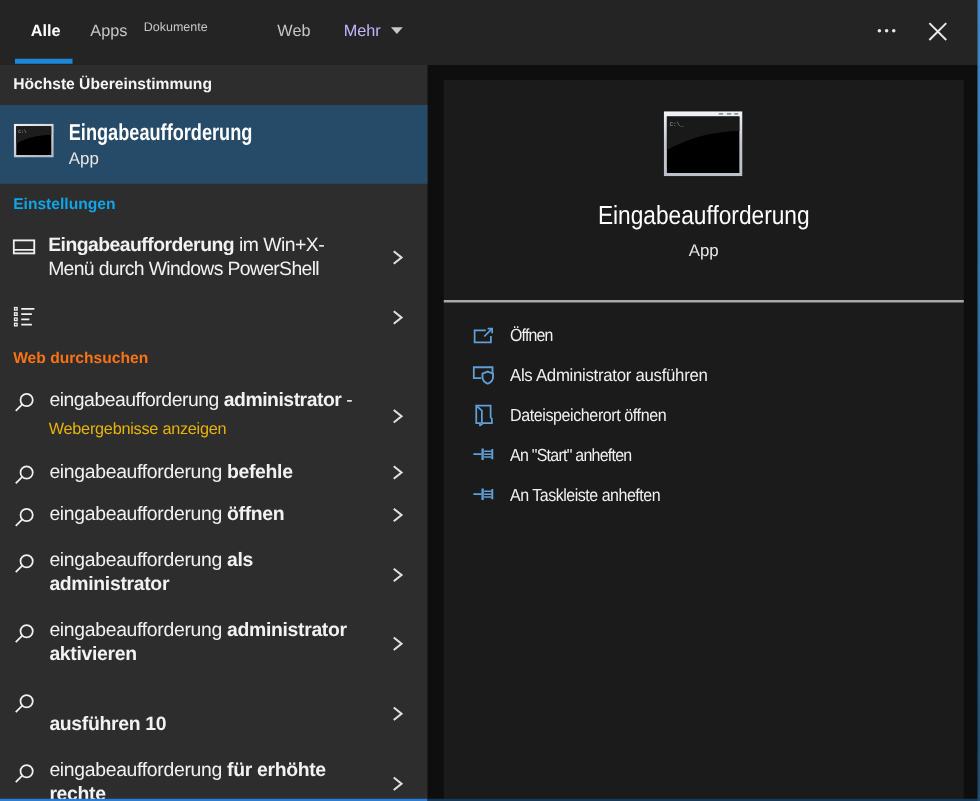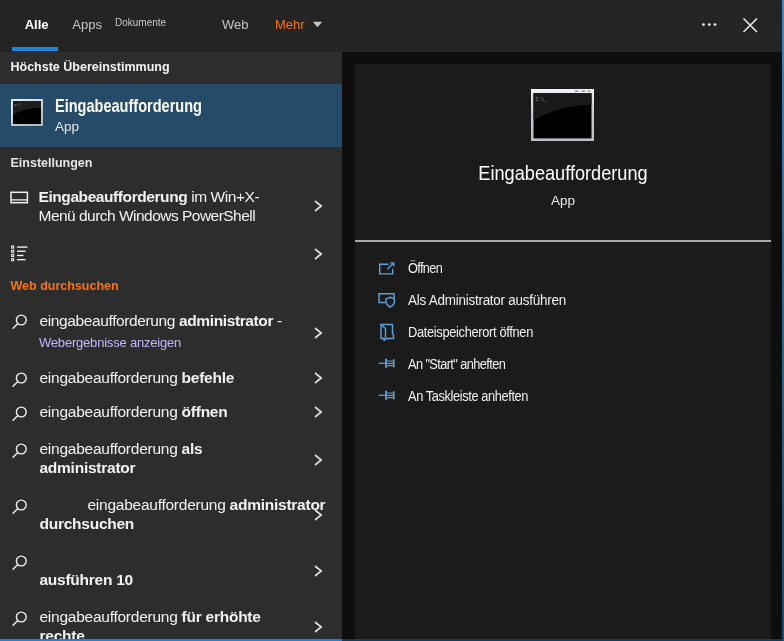--- a/index.html
+++ b/index.html
@@ -12,21 +12,21 @@
 </style>
 </head>
 <body>
 <div id="stage">
 
   <div class="abs" style="left:0;top:0;width:784px;height:52px;background:#242424;"></div>
   <div class="txt" style="left:24.7px;top:17.6px;font-size:13px;font-weight:700;color:#ffffff;text-align:right;">Alle</div>
   <div class="txt" style="left:72.3px;top:17.6px;font-size:13px;color:#c6c6c6;text-align:right;">Apps</div>
   <div class="txt" style="left:115px;top:17.6px;font-size:10px;color:#c6c6c6;">Dokumente</div>
   <div class="txt" style="left:221.9px;top:17.6px;font-size:13px;color:#c6c6c6;">Web</div>
-  <div class="txt" style="left:275px;top:17.6px;font-size:13px;color:#f97316;">Mehr</div>
+  <div class="txt" style="left:275px;top:17.6px;font-size:13px;color:#c4b5fd;">Mehr</div>
   <svg class="abs" style="left:311px;top:20px;" width="14" height="10" viewBox="0 0 14 10">
     <path d="M1.8,1.8 L11.2,1.8 L6.5,7.2 Z" fill="#c8c8c8"></path>
   </svg>
   <svg class="abs" style="left:698px;top:18px;" width="22" height="14" viewBox="0 0 22 14">
     <circle cx="5.5" cy="6.6" r="1.4" fill="#e8e8e8"></circle>
     <circle cx="11.3" cy="6.6" r="1.4" fill="#e8e8e8"></circle>
     <circle cx="17" cy="6.6" r="1.4" fill="#e8e8e8"></circle>
   </svg>
   <svg class="abs" style="left:741px;top:16px;" width="18" height="18" viewBox="0 0 18 18">
     <path d="M2.5,2.5 L16,16 M16,2.5 L2.5,16" stroke="#e8e8e8" stroke-width="1.6" fill="none"></path>
@@ -46,21 +46,21 @@
       </linearGradient>
     </defs>
     <rect x="0" y="0" width="32" height="27" fill="url(#silver2)"></rect>
     <rect x="2" y="2" width="28" height="23" fill="#000000"></rect>
     <path d="M2,2 H30 V9 C20,9 10,11 2,16 Z" fill="#1d1d1d"></path>
     <text x="3.5" y="7" font-size="3.8" fill="#aaaaaa" font-family="Liberation Mono,monospace">C:\</text>
   </svg>
   <div class="txt" style="left:55px;top:96.7px;font-size:18.4px;font-weight:700;color:#ffffff;transform:scaleX(0.79);transform-origin:0 0;">Eingabeaufforderung</div>
   <div class="txt" style="left:55px;top:120.2px;font-size:13.5px;color:#e8e8e8;">App</div>
 
-  <div class="txt" style="left:10.5px;top:156.8px;font-size:12.5px;font-weight:700;color:#e5e5e5;">Einstellungen</div>
+  <div class="txt" style="left:10.5px;top:156.8px;font-size:12.5px;font-weight:700;color:#0ea5e9;">Einstellungen</div>
 
   <svg class="abs" style="left:9.5px;top:190.5px;" width="19" height="14" viewBox="0 0 19 14">
     <rect x="1" y="1.3" width="16.4" height="10.4" fill="none" stroke="#f0f0f0" stroke-width="1.5"></rect>
     <line x1="1" y1="8.9" x2="17.4" y2="8.9" stroke="#f0f0f0" stroke-width="1.3"></line>
   </svg>
   <div class="txt" style="left:38.5px;top:208.3px;font-size:15.5px;letter-spacing:-0.52px;color:#f2f2f2;">Menü durch Windows PowerShell</div>
   <div class="txt" style="left:38.5px;top:189.3px;font-size:15.5px;letter-spacing:-0.42px;color:#f2f2f2;"><b>Eingabeaufforderung</b> im Win+X-</div>
   <svg class="abs" style="left:313.5px;top:200px;" width="9" height="12" viewBox="0 0 9 12">
     <path d="M1,1 L7.2,6 L1,11" stroke="#dedede" stroke-width="1.7" fill="none"></path>
   </svg>
@@ -89,21 +89,21 @@
     <path d="M1,1 L7.2,6 L1,11" stroke="#dedede" stroke-width="1.7" fill="none"></path>
   </svg>
 
   <div class="txt" style="left:10.5px;top:279.5px;font-size:12.5px;font-weight:700;color:#f97316;">Web durchsuchen</div>
 
   <svg class="abs" style="left:11px;top:313.4px;" width="20" height="20" viewBox="0 0 20 20">
     <circle cx="10.3" cy="7" r="4.9" stroke="#f0f0f0" stroke-width="1.4" fill="none"></circle>
     <line x1="6.8" y1="10.5" x2="1.6" y2="15.7" stroke="#f0f0f0" stroke-width="1.4"></line>
   </svg>
   <div class="txt" style="left:39.5px;top:312.5px;font-size:15.5px;letter-spacing:-0.38px;color:#f2f2f2;">eingabeaufforderung <b>administrator</b> -</div>
-  <div class="txt" style="left:39px;top:335.9px;font-size:13px;letter-spacing:-0.2px;color:#c4b5fd;">Webergebnisse anzeigen</div>
+  <div class="txt" style="left:39px;top:335.9px;font-size:13px;letter-spacing:-0.2px;color:#eab308;">Webergebnisse anzeigen</div>
   <svg class="abs" style="left:313.5px;top:326.7px;" width="9" height="12" viewBox="0 0 9 12">
     <path d="M1,1 L7.2,6 L1,11" stroke="#dedede" stroke-width="1.7" fill="none"></path>
   </svg>
 
   <svg class="abs" style="left:11px;top:370.5px;" width="20" height="20" viewBox="0 0 20 20">
     <circle cx="10.3" cy="7" r="4.9" stroke="#f0f0f0" stroke-width="1.4" fill="none"></circle>
     <line x1="6.8" y1="10.5" x2="1.6" y2="15.7" stroke="#f0f0f0" stroke-width="1.4"></line>
   </svg>
   <div class="txt" style="left:39.5px;top:369.6px;font-size:15.5px;letter-spacing:-0.25px;color:#f2f2f2;">eingabeaufforderung <b>befehle</b></div>
   <svg class="abs" style="left:313.5px;top:371.5px;" width="9" height="12" viewBox="0 0 9 12">
@@ -126,22 +126,22 @@
   <div class="txt" style="left:39.5px;top:441.2px;font-size:15.5px;letter-spacing:-0.25px;color:#f2f2f2;">eingabeaufforderung <b>als</b></div>
   <div class="txt" style="left:39.5px;top:459.8px;font-size:15.5px;letter-spacing:-0.25px;color:#f2f2f2;"><b>administrator</b></div>
   <svg class="abs" style="left:313.5px;top:453.5px;" width="9" height="12" viewBox="0 0 9 12">
     <path d="M1,1 L7.2,6 L1,11" stroke="#dedede" stroke-width="1.7" fill="none"></path>
   </svg>
 
   <svg class="abs" style="left:11px;top:498px;" width="20" height="20" viewBox="0 0 20 20">
     <circle cx="10.3" cy="7" r="4.9" stroke="#f0f0f0" stroke-width="1.4" fill="none"></circle>
     <line x1="6.8" y1="10.5" x2="1.6" y2="15.7" stroke="#f0f0f0" stroke-width="1.4"></line>
   </svg>
-  <div class="txt" style="left:39.5px;top:497.1px;font-size:15.5px;letter-spacing:-0.25px;color:#f2f2f2;margin-left:48px;">eingabeaufforderung <b>administrator</b></div>
-  <div class="txt" style="left:39.5px;top:515.7px;font-size:15.5px;letter-spacing:-0.25px;color:#f2f2f2;"><b>durchsuchen</b></div>
+  <div class="txt" style="left:39.5px;top:497.1px;font-size:15.5px;letter-spacing:-0.25px;color:#f2f2f2;">eingabeaufforderung <b>administrator</b></div>
+  <div class="txt" style="left:39.5px;top:515.7px;font-size:15.5px;letter-spacing:-0.25px;color:#f2f2f2;"><b>aktivieren</b></div>
   <svg class="abs" style="left:313.5px;top:509.4px;" width="9" height="12" viewBox="0 0 9 12">
     <path d="M1,1 L7.2,6 L1,11" stroke="#dedede" stroke-width="1.7" fill="none"></path>
   </svg>
 
   <svg class="abs" style="left:11px;top:553.8px;" width="20" height="20" viewBox="0 0 20 20">
     <circle cx="10.3" cy="7" r="4.9" stroke="#f0f0f0" stroke-width="1.4" fill="none"></circle>
     <line x1="6.8" y1="10.5" x2="1.6" y2="15.7" stroke="#f0f0f0" stroke-width="1.4"></line>
   </svg>
   <div class="txt" style="left:39.5px;top:571.6px;font-size:15.5px;letter-spacing:-0.25px;color:#f2f2f2;text-align:right;"><b>ausführen 10</b></div>
   <svg class="abs" style="left:313.5px;top:565.2px;" width="9" height="12" viewBox="0 0 9 12">

